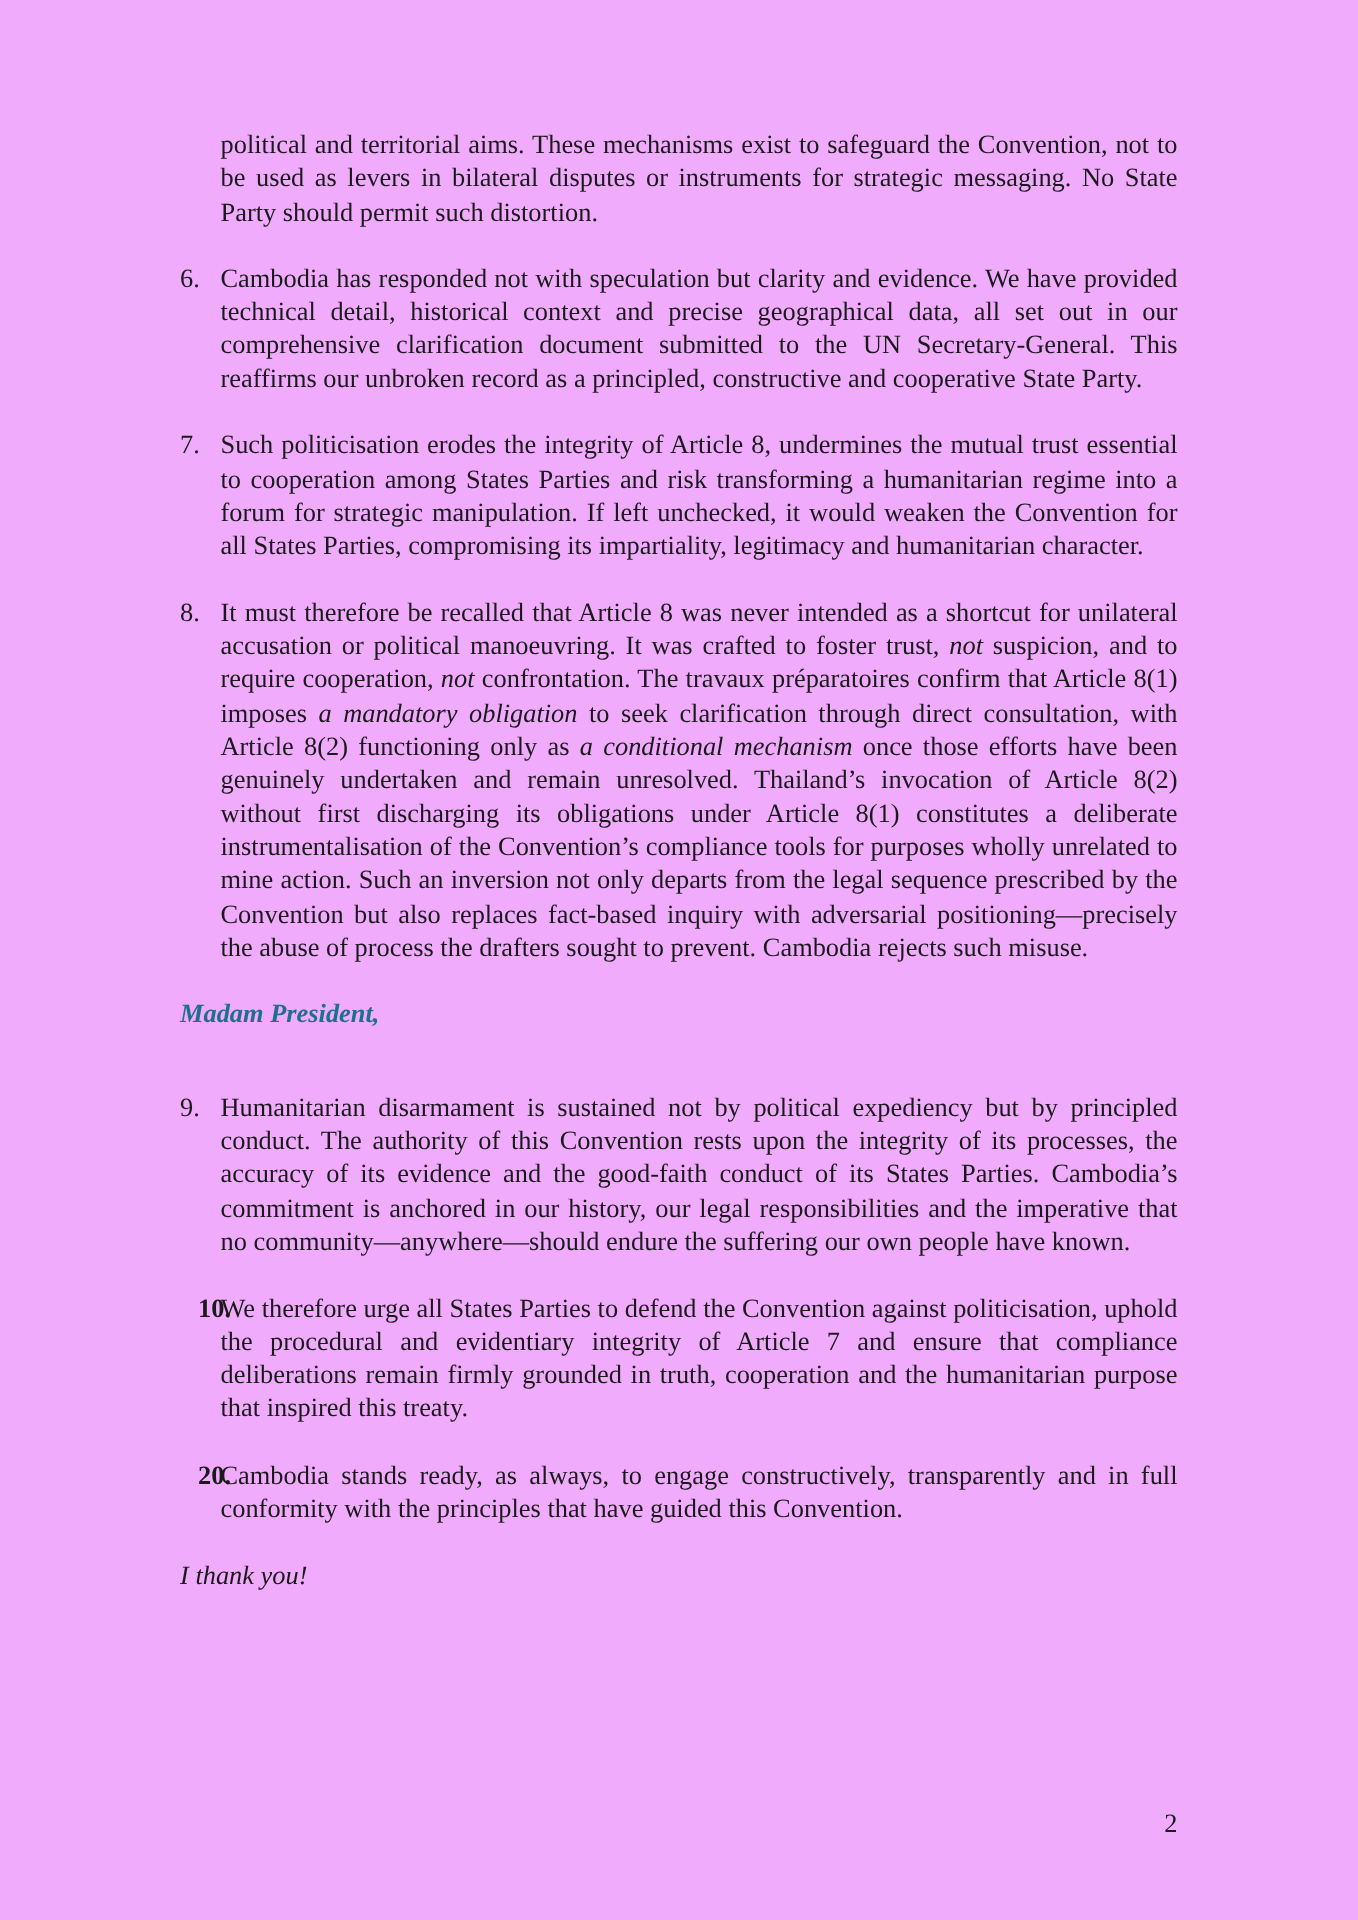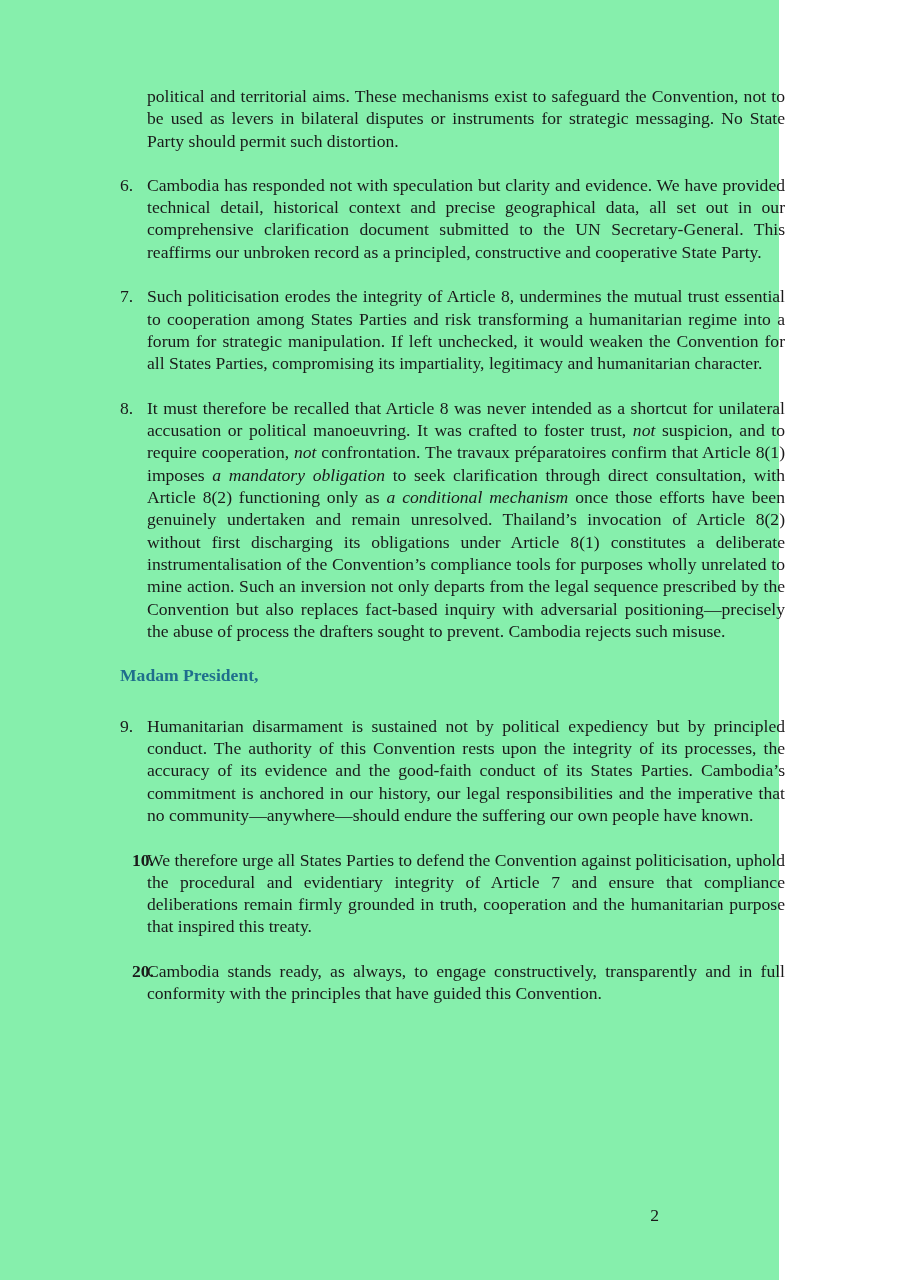--- a/index.html
+++ b/index.html
@@ -12,23 +12,23 @@
       height: 1280px;
       position: relative;
       overflow: hidden;
       font-family: "Liberation Serif", "DejaVu Serif", serif;
       color: #1a1a1a;
     }
     .page {
       position: absolute;
       left: 0;
       top: 0;
-      width: 779px;
+      width: 905px;
       height: 1280px;
-      background: #86efac;
+      background: #f0abfc;
     }
     .content {
       position: absolute;
       left: 120px;
       top: 85px;
       width: 665px;
       font-size: 17.6px;
       line-height: 22.3px;
     }
     .para {
@@ -49,22 +49,23 @@
       left: 0;
       top: 0;
     }
     .item .num.wide {
       left: 12px;
       font-weight: bold;
     }
     em { font-style: italic; }
     .salutation {
       color: #1f6e8c;
+      font-style: italic;
       font-weight: bold;
-      margin: 0 0 28px 0;
+      margin: 0 0 40px 0;
     }
     .closing {
       font-style: italic;
       margin: 0;
     }
     .page-number {
       position: absolute;
       right: 120px;
       top: 1205px;
       font-size: 17.6px;
@@ -105,16 +106,17 @@
     <div class="item">
       <span class="num wide">10.</span>
       <span>We therefore urge all States Parties to defend the Convention against politicisation, uphold the procedural and evidentiary integrity of Article 7 and ensure that compliance deliberations remain firmly grounded in truth, cooperation and the humanitarian purpose that inspired this treaty.</span>
     </div>
 
     <div class="item">
       <span class="num wide">20.</span>
       <span>Cambodia stands ready, as always, to engage constructively, transparently and in full conformity with the principles that have guided this Convention.</span>
     </div>
 
+    <p class="closing">I thank you!</p>
   </div>
 
   <div class="page-number">2</div>
 </div>
 
 </body></html>

